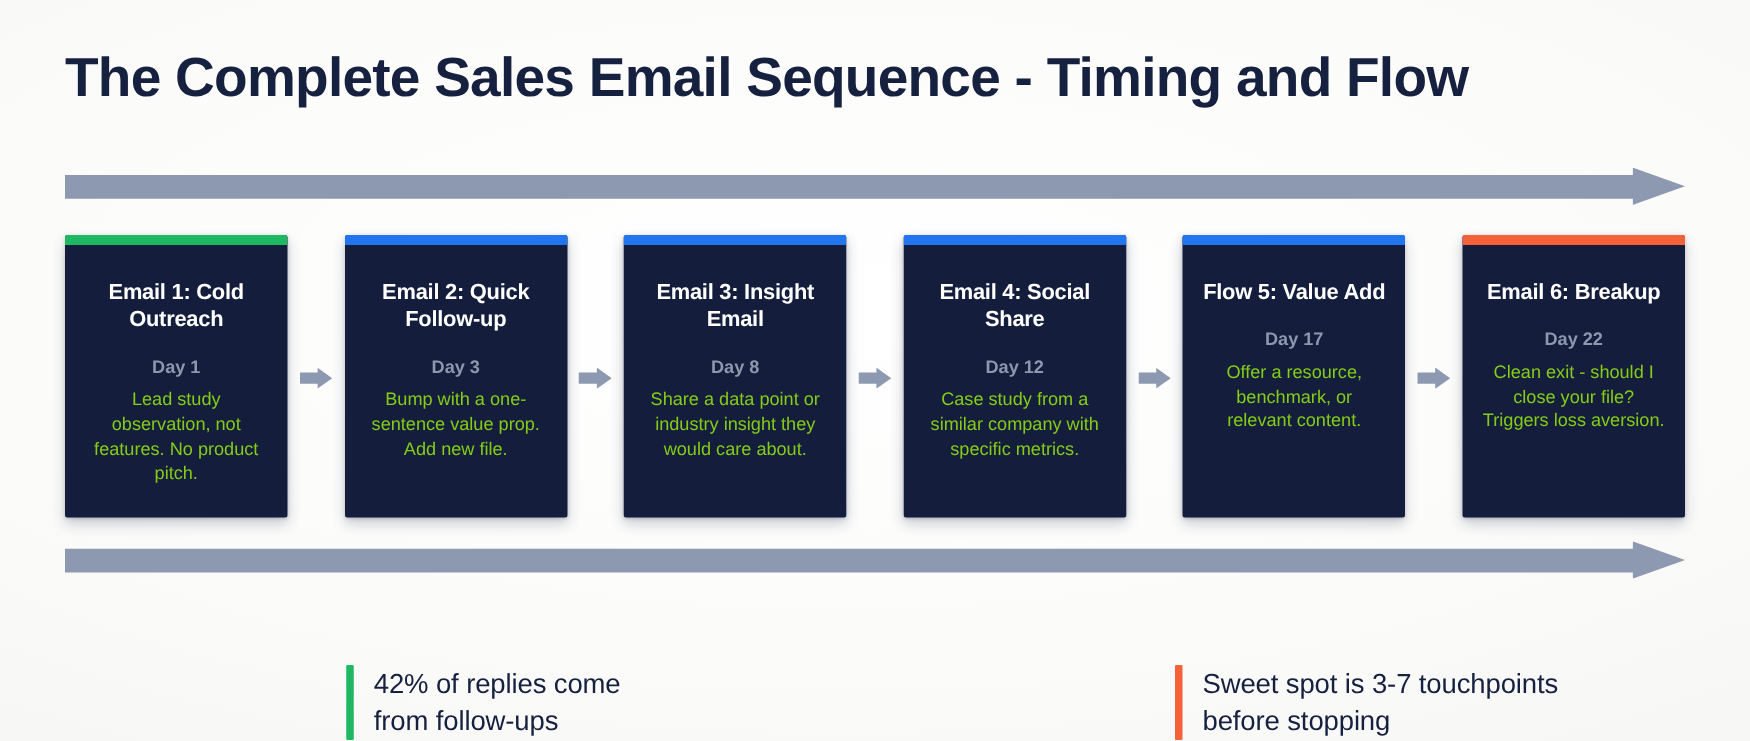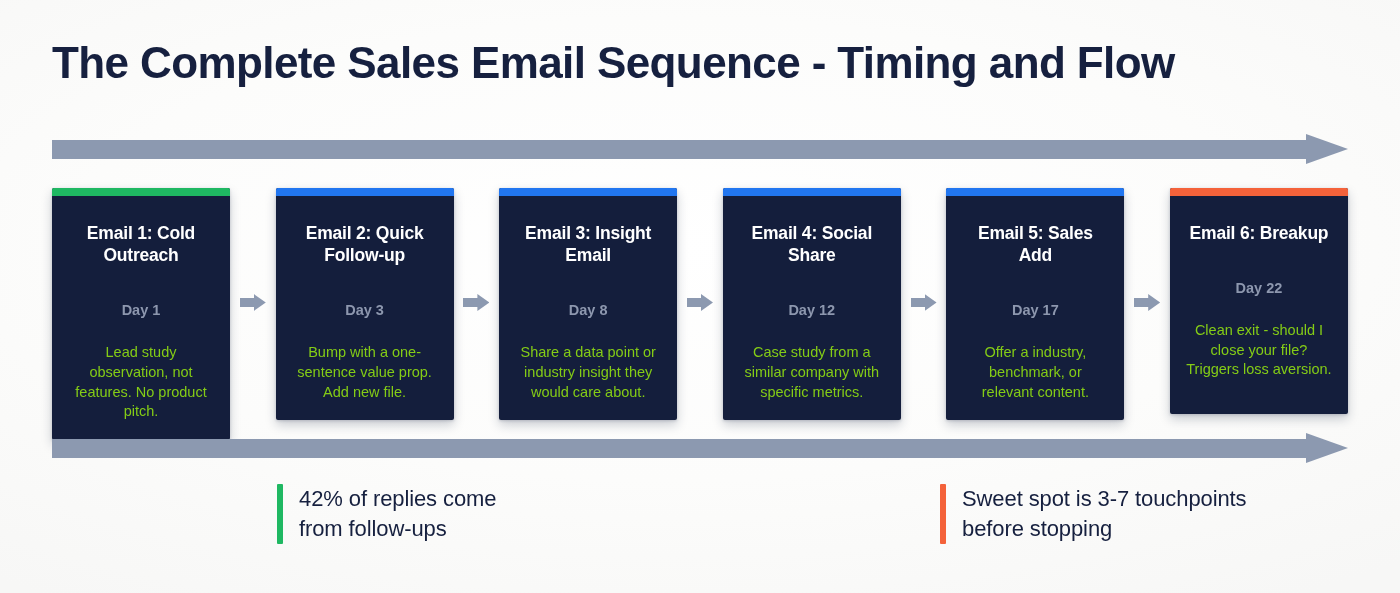--- a/index.html
+++ b/index.html
@@ -85,21 +85,20 @@
     flex: 0 0 178px;
     min-height: 226px;
     border-radius: 2px;
     background: #141e3c;
     box-shadow: 0 5px 11px rgba(25, 35, 65, 0.22), 0 1px 3px rgba(25,35,65,0.18);
     overflow: hidden;
     padding: 18px 14px 18px 14px;
     display: flex;
     flex-direction: column;
     align-items: center;
-    gap: 16px;
   }
 
   .card .accent-bar {
     position: absolute;
     left: 0;
     top: 0;
     width: 100%;
     height: 8px;
   }
 
@@ -170,20 +169,21 @@
     top: 484px;
     width: 1400px;
     height: 80px;
   }
 
   .footnote {
     position: absolute;
     display: flex;
     align-items: flex-start;
     gap: 16px;
+    margin-top: 48px;
   }
   .footnote.left  { left: 277px; }
   .footnote.right { left: 940px; }
 
   .footnote .stat-bar {
     width: 6px;
     height: 60px;
     flex: 0 0 6px;
     border-radius: 1px;
   }
@@ -252,23 +252,23 @@
         <div class="card-desc">Case study from a similar company with specific metrics.</div>
       </div>
       <div class="connector">
         <div class="mini-arrow">
           <div class="m-shaft"></div>
           <div class="m-head"></div>
         </div>
       </div>
       <div class="card">
         <div class="accent-bar" style="background: rgb(33, 118, 240);"></div>
-        <div class="card-title">Email 5: Sales Add</div>
+        <div class="card-title">Flow 5: Value Add</div>
         <div class="card-day">Day 17</div>
-        <div class="card-desc">Offer a industry, benchmark, or relevant content.</div>
+        <div class="card-desc">Offer a resource, benchmark, or relevant content.</div>
       </div>
       <div class="connector">
         <div class="mini-arrow">
           <div class="m-shaft"></div>
           <div class="m-head"></div>
         </div>
       </div>
       <div class="card">
         <div class="accent-bar" style="background: rgb(244, 98, 58);"></div>
         <div class="card-title">Email 6: Breakup</div>

